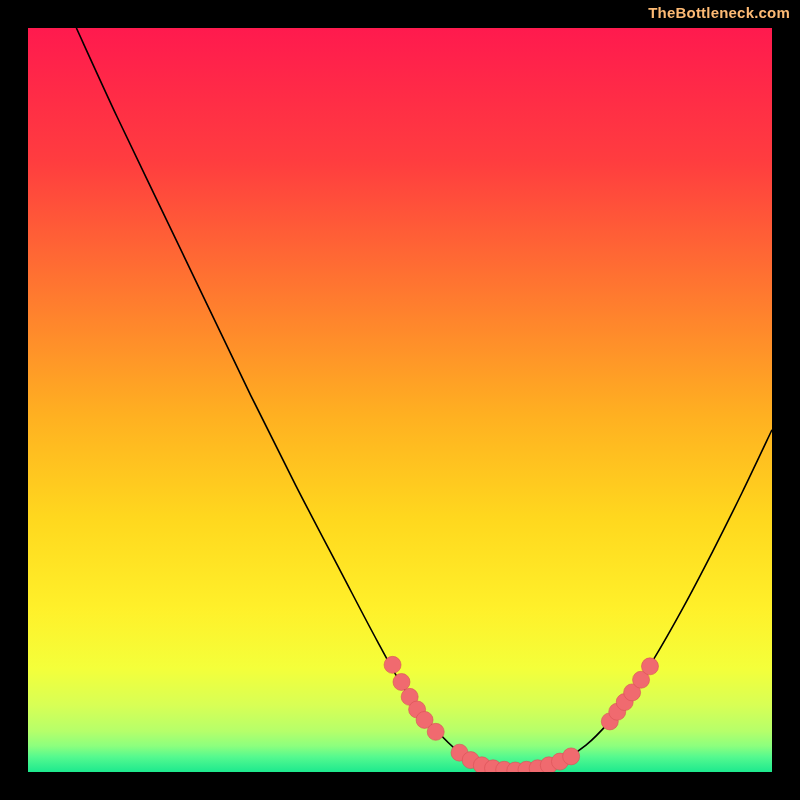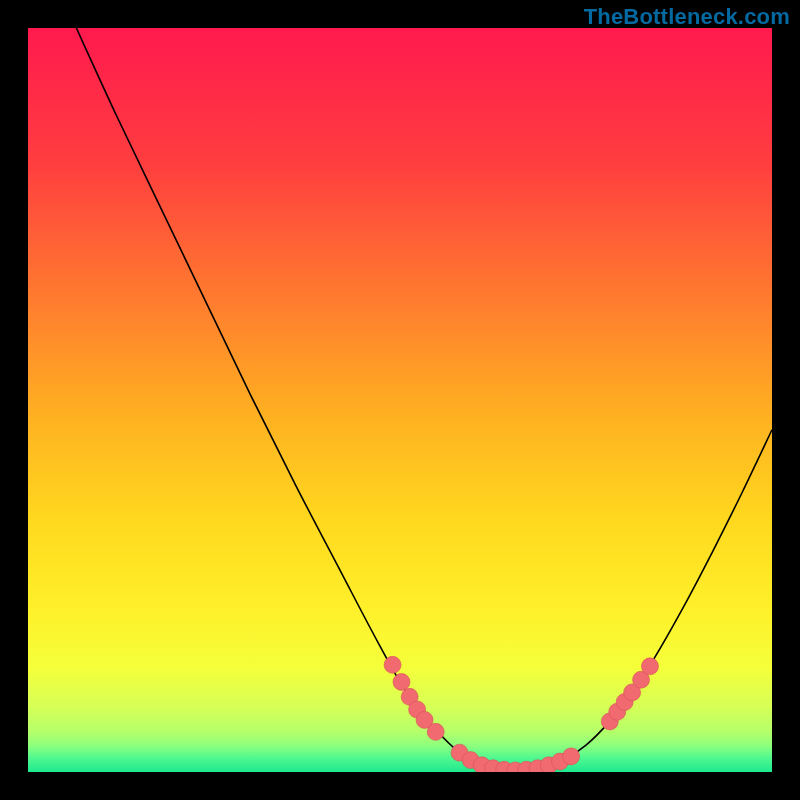--- a/index.html
+++ b/index.html
@@ -14,22 +14,22 @@
   .frame {
     position: relative;
     width: 800px;
     height: 800px;
     background: #000;
   }
   .watermark {
     position: absolute;
     top: 4px;
     right: 10px;
-    color: #0369a1;
-    font-size: 22px;
+    color: #fdba74;
+    font-size: 15px;
     font-weight: 600;
     letter-spacing: 0.2px;
     z-index: 10;
   }
   .plot-wrap {
     position: absolute;
     left: 28px;
     top: 28px;
     width: 744px;
     height: 744px;

